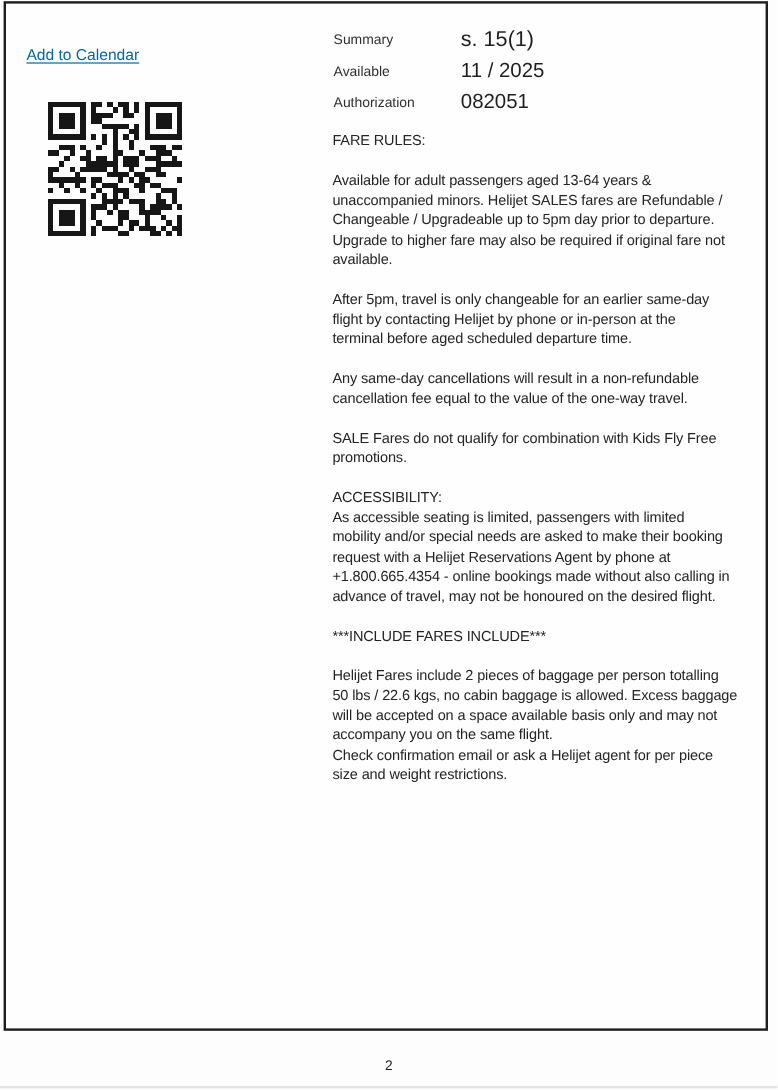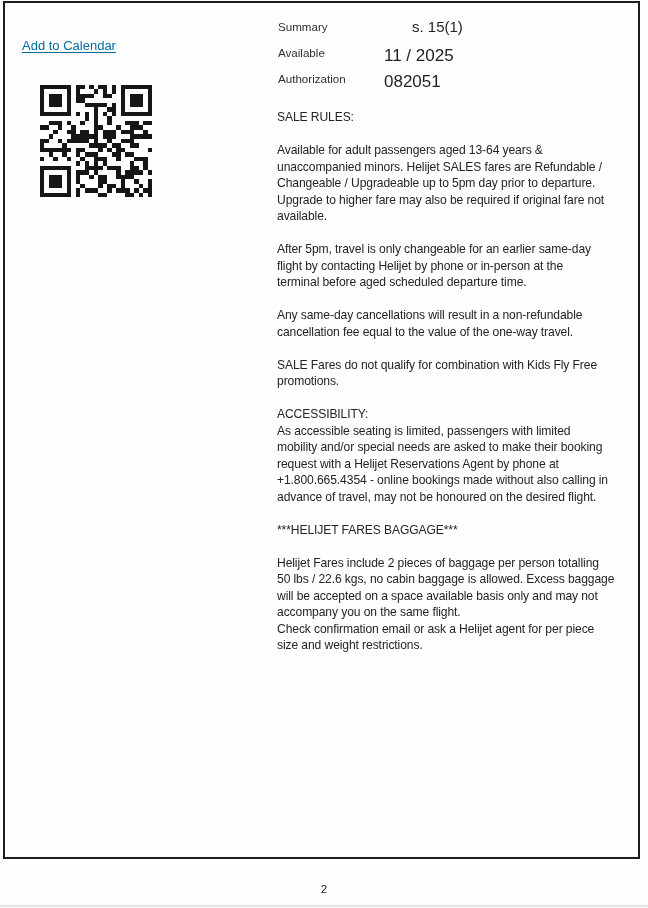--- a/index.html
+++ b/index.html
@@ -4,24 +4,24 @@
 <style>
   html,body{margin:0;padding:0;background:#ffffff;}
   .page{position:relative;width:648px;height:908px;background:#fdfdfd;
         font-family:"Liberation Sans",sans-serif;color:#262626;overflow:hidden;}
   .frame{position:absolute;left:3px;top:1px;width:633px;height:854px;border:2px solid #1d1d1d;background:#fefefe;}
   .add-cal{position:absolute;left:22px;top:38px;font-size:13px;font-weight:400;color:#0369a1;
            text-decoration:underline;text-underline-offset:2px;cursor:pointer;}
   .qr{position:absolute;left:40px;top:85px;width:112px;height:112px;}
   .qr svg{display:block;width:112px;height:112px;shape-rendering:crispEdges;}
   .summary{position:absolute;left:278px;top:20px;width:345px;}
-  .srow{display:flex;align-items:flex-start;height:26px;}
+  .srow{display:flex;align-items:center;height:26px;}
   .slabel{width:106px;font-size:11.6px;color:#2f2f2f;}
   .sval{font-size:17px;color:#1e1e1e;}
-  .sval.big{font-size:15px;margin-top:-2px;margin-left:28px;}
+  .sval.big{font-size:18px;margin-top:-2px;}
   .content{position:absolute;left:277px;top:109px;width:372px;font-size:12.1px;
            line-height:16.5px;letter-spacing:-0.1px;color:#242424;}
   .blk{margin:0 0 16.5px 0;}
   .sec-h,.para{white-space:pre-line;}
   .pagenum{position:absolute;left:0;top:883px;width:648px;text-align:center;font-size:11.5px;color:#222;}
   .bottom-edge{position:absolute;left:0;top:905px;width:648px;height:2px;background:#e4e4e6;}
 </style>
 </head>
 <body>
 
@@ -352,21 +352,21 @@
       <span class="sval">11 / 2025</span>
     </div>
     <div class="srow">
       <span class="slabel">Authorization</span>
       <span class="sval">082051</span>
     </div>
   </div>
 
   <div class="content">
     <div class="blk">
-      <div class="sec-h">SALE RULES:</div>
+      <div class="sec-h">FARE RULES:</div>
     </div>
     <div class="blk">
       <div class="para">Available for adult passengers aged 13-64 years &amp;
 unaccompanied minors. Helijet SALES fares are Refundable /
 Changeable / Upgradeable up to 5pm day prior to departure.
 Upgrade to higher fare may also be required if original fare not
 available.</div>
     </div>
     <div class="blk">
       <div class="para">After 5pm, travel is only changeable for an earlier same-day
@@ -383,21 +383,21 @@
     </div>
     <div class="blk">
       <div class="sec-h">ACCESSIBILITY:</div>
       <div class="para">As accessible seating is limited, passengers with limited
 mobility and/or special needs are asked to make their booking
 request with a Helijet Reservations Agent by phone at
 +1.800.665.4354 - online bookings made without also calling in
 advance of travel, may not be honoured on the desired flight.</div>
     </div>
     <div class="blk">
-      <div class="para">***HELIJET FARES BAGGAGE***</div>
+      <div class="para">***INCLUDE FARES INCLUDE***</div>
     </div>
     <div class="blk">
       <div class="para">Helijet Fares include 2 pieces of baggage per person totalling
 50 lbs / 22.6 kgs, no cabin baggage is allowed. Excess baggage
 will be accepted on a space available basis only and may not
 accompany you on the same flight.
 Check confirmation email or ask a Helijet agent for per piece
 size and weight restrictions.</div>
     </div>
     <div class="blk">

